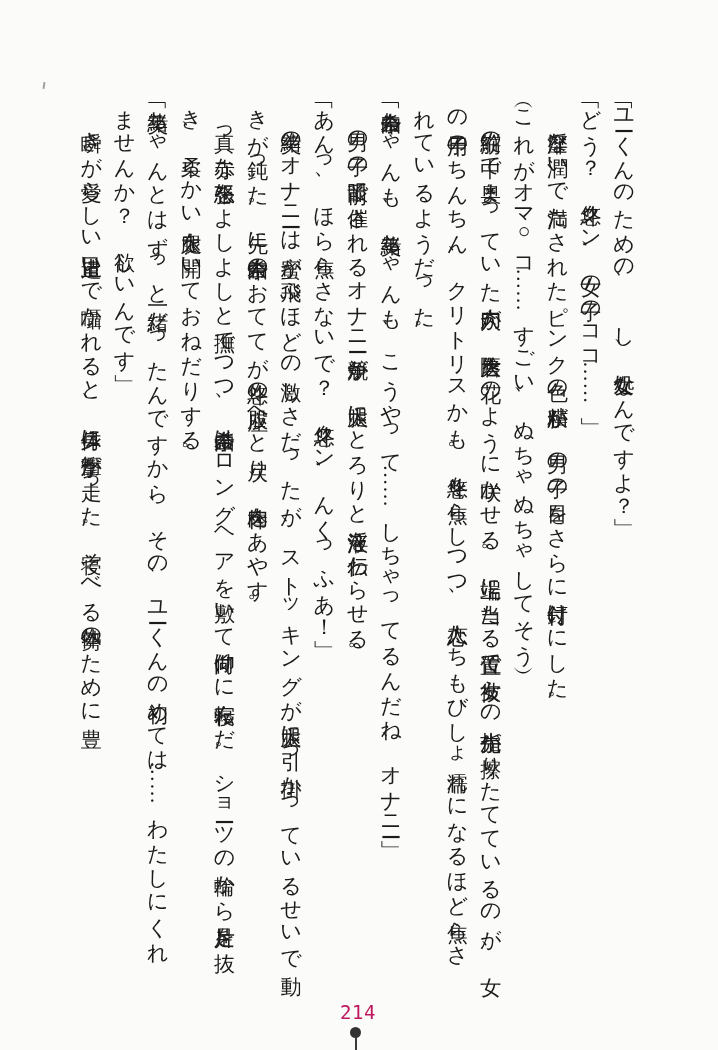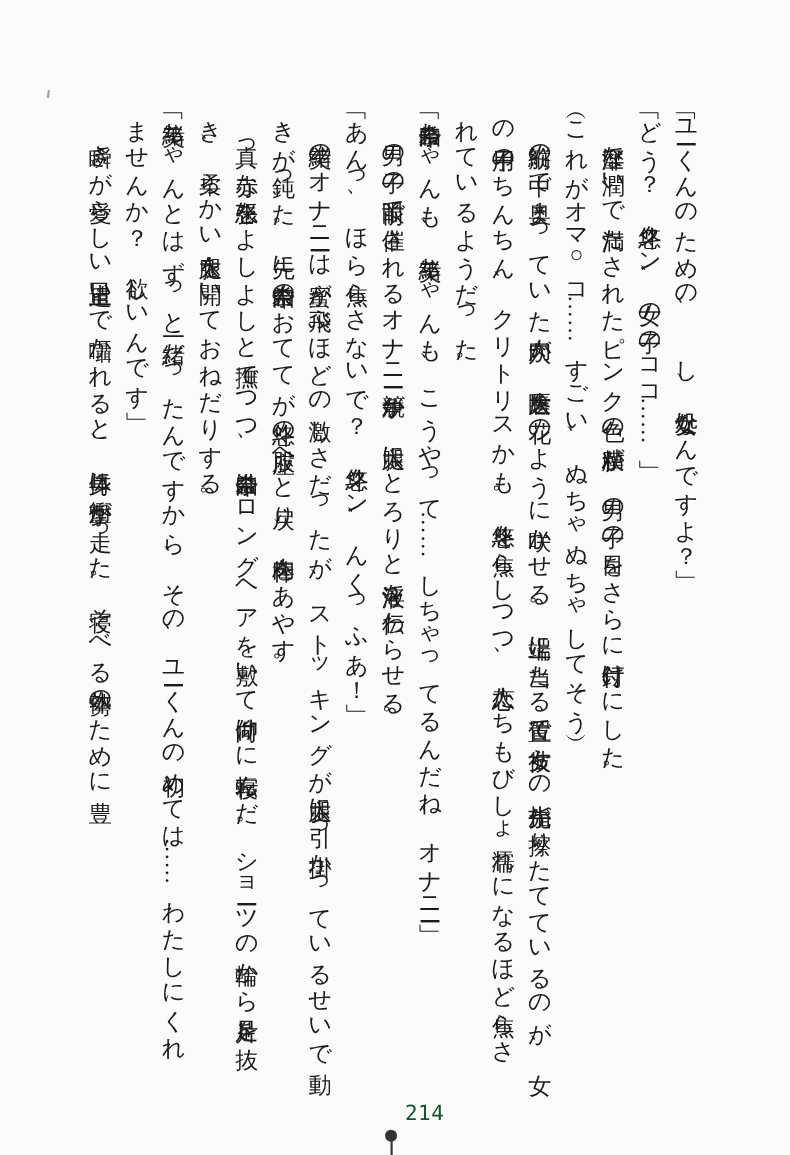--- a/index.html
+++ b/index.html
@@ -43,22 +43,21 @@
   }
   .page-number {
     position: absolute;
     left: 338px;
     top: 1001px;
     width: 40px;
     text-align: center;
     font-family: "DejaVu Sans Mono", "Liberation Mono", monospace;
     font-size: 19px;
     letter-spacing: 0.5px;
-    color: #14532d;
-    margin-left: 28px;
+    color: #be185d;
   }
   .binding-dot {
     position: absolute;
     left: 350px;
     top: 1027px;
     width: 11px;
     height: 11px;
     border-radius: 50%;
     background: #333;
   }

